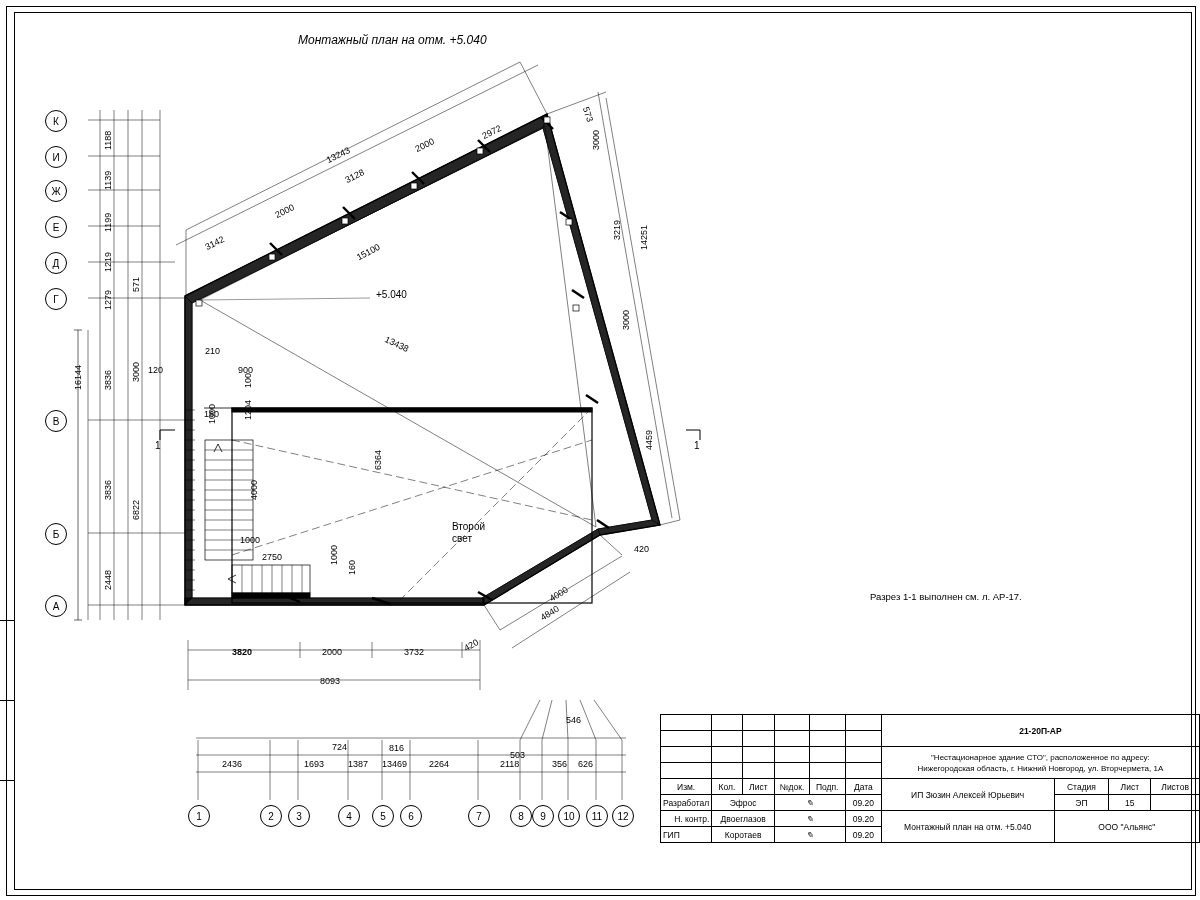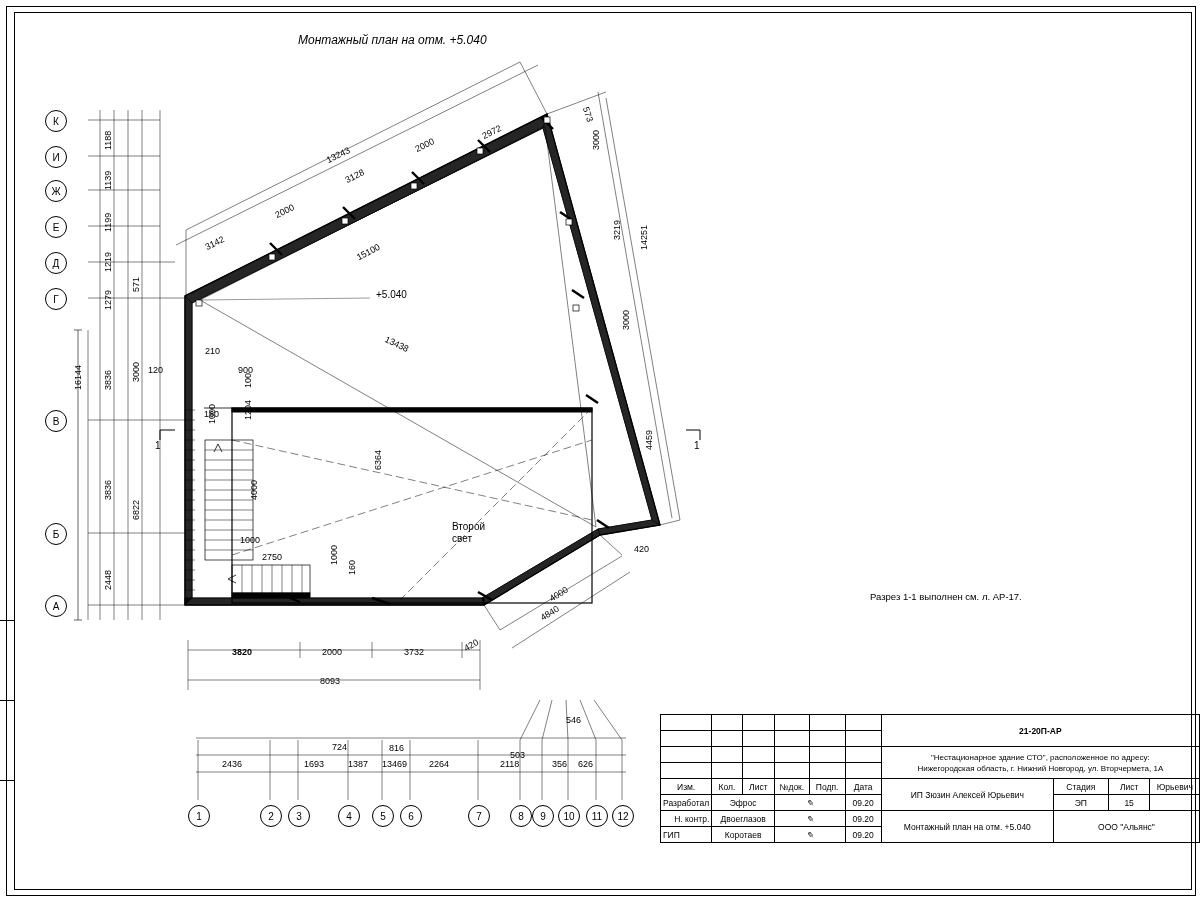--- a/index.html
+++ b/index.html
@@ -374,21 +374,21 @@
       <tr>
         <td>Изм.</td>
         <td>Кол.</td>
         <td>Лист</td>
         <td>№док.</td>
         <td>Подп.</td>
         <td>Дата</td>
         <td rowspan="2" style="width:160px;">ИП Зюзин Алексей Юрьевич</td>
         <td style="width:46px;">Стадия</td>
         <td style="width:34px;">Лист</td>
-        <td style="width:40px;">Юрьевич</td>
+        <td style="width:40px;">Листов</td>
       </tr>
       <tr>
         <td style="text-align:left;">Разработал</td>
         <td colspan="2">Эфрос</td>
         <td colspan="2" class="sig">✎</td>
         <td>09.20</td>
         <td>ЭП</td>
         <td>15</td>
         <td></td>
       </tr>

